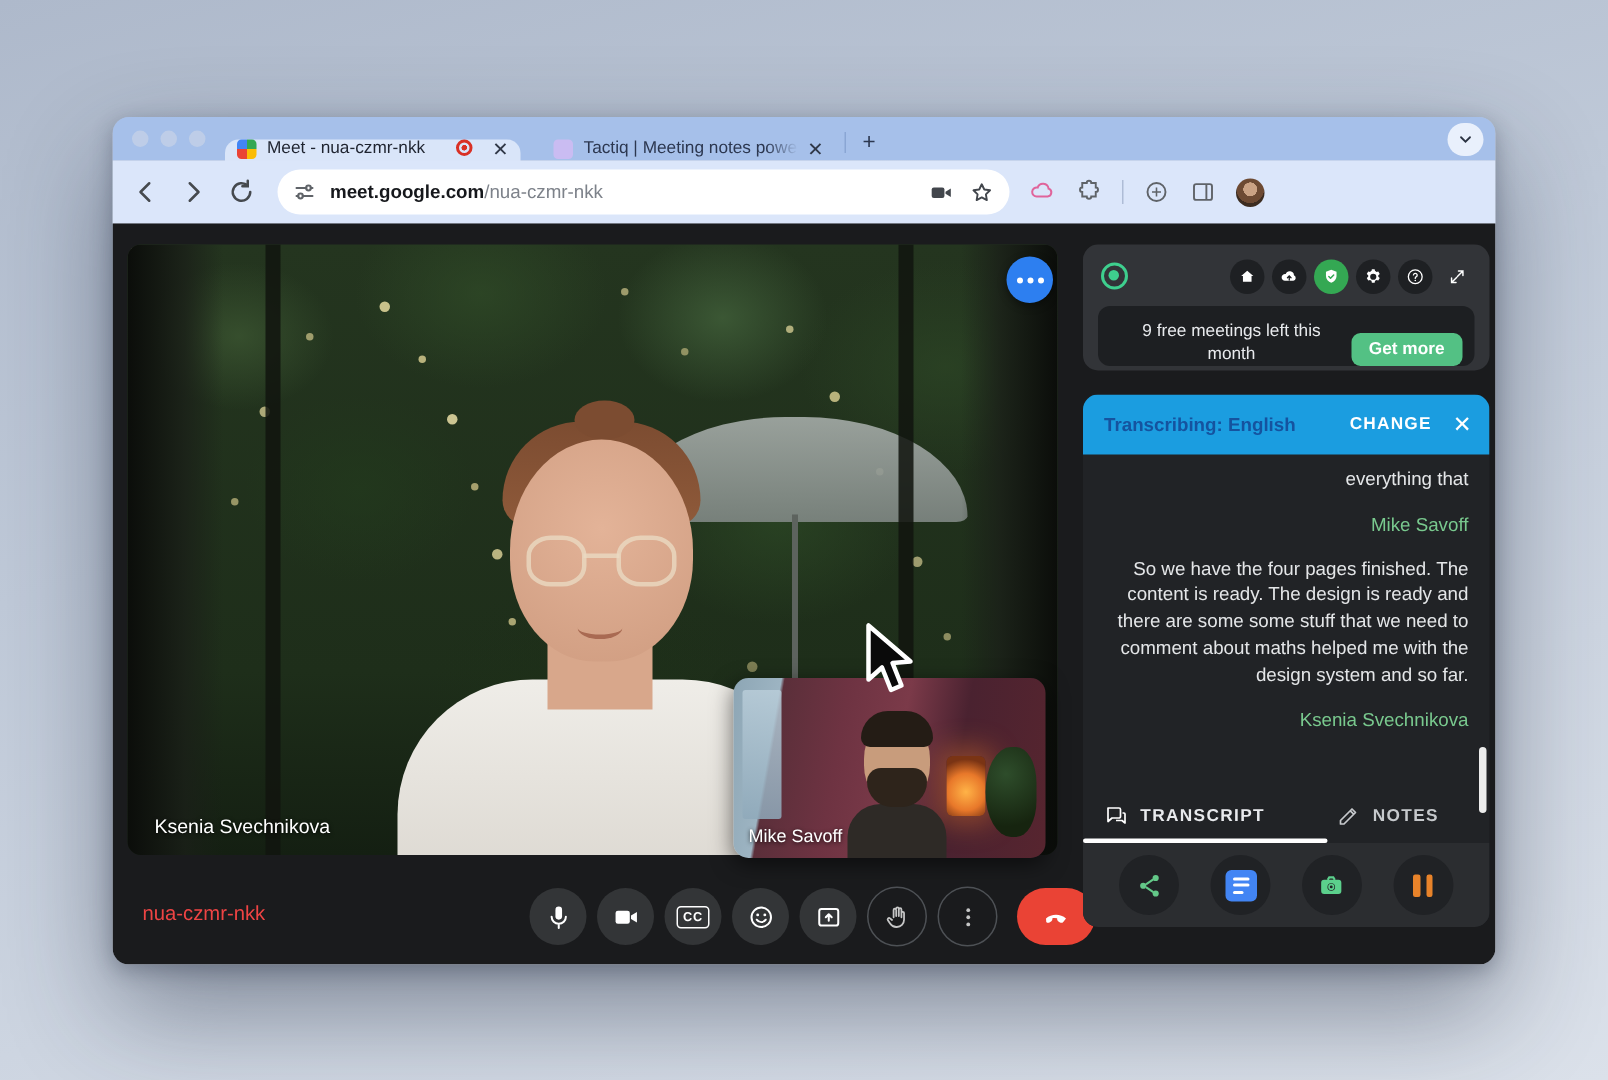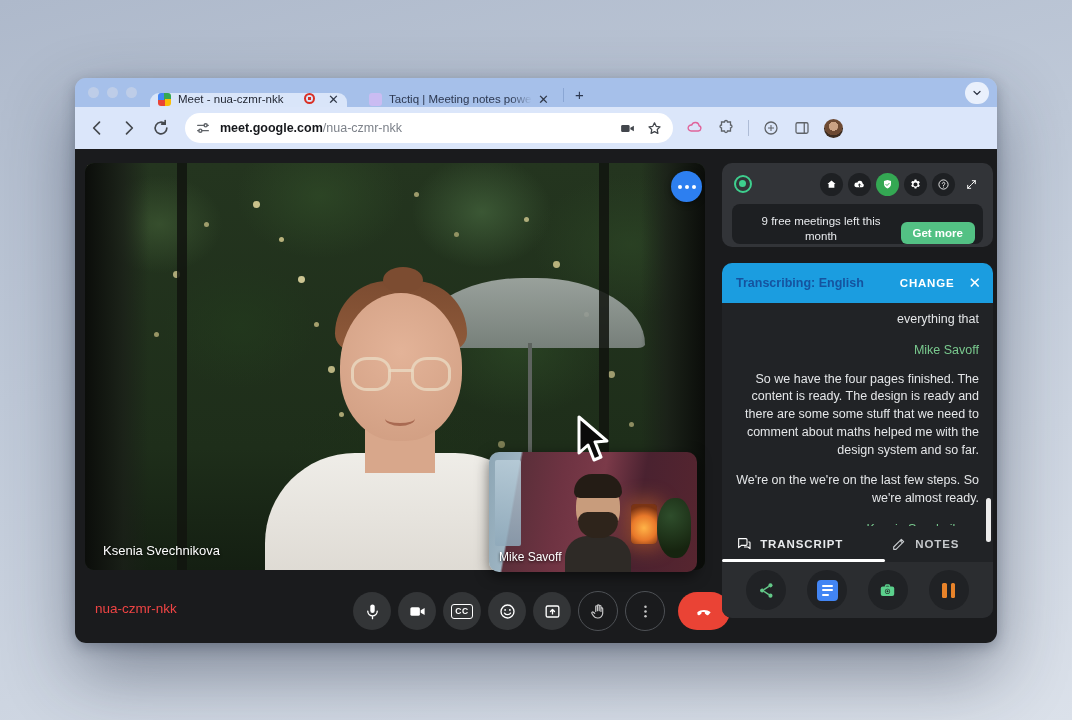--- a/index.html
+++ b/index.html
@@ -378,21 +378,20 @@
         <div class="tcard">
           <div class="trans-bar">
             <span class="trans-label">Transcribing: English</span>
             <span class="trans-change">CHANGE</span>
             <span class="trans-x">✕</span>
           </div>
           <div class="tbody">
             <div class="t-line">everything that</div>
             <div class="t-speaker">Mike Savoff</div>
             <div class="t-line">So we have the four pages finished. The content is ready. The design is ready and there are some some stuff that we need to comment about maths helped me with the design system and so far.</div>
-            <div class="t-line">We're on the we're on the last few steps. So we're almost ready.</div>
             <div class="t-speaker">Ksenia Svechnikova</div>
 
           </div>
           <div class="panel-tabs">
             <div class="panel-tab">
               <svg viewBox="0 0 24 24">
                   <path d="M4 4h11a1.5 1.5 0 0 1 1.5 1.5v7A1.5 1.5 0 0 1 15 14H8l-4 3.5z" fill="none" stroke="#fff" stroke-width="1.7" stroke-linejoin="round"></path>
                   <path d="M18.5 9H20a1 1 0 0 1 1 1v9l-3-2.5h-6" fill="none" stroke="#fff" stroke-width="1.7" stroke-linejoin="round"></path>
                 </svg>
               <span>TRANSCRIPT</span>

